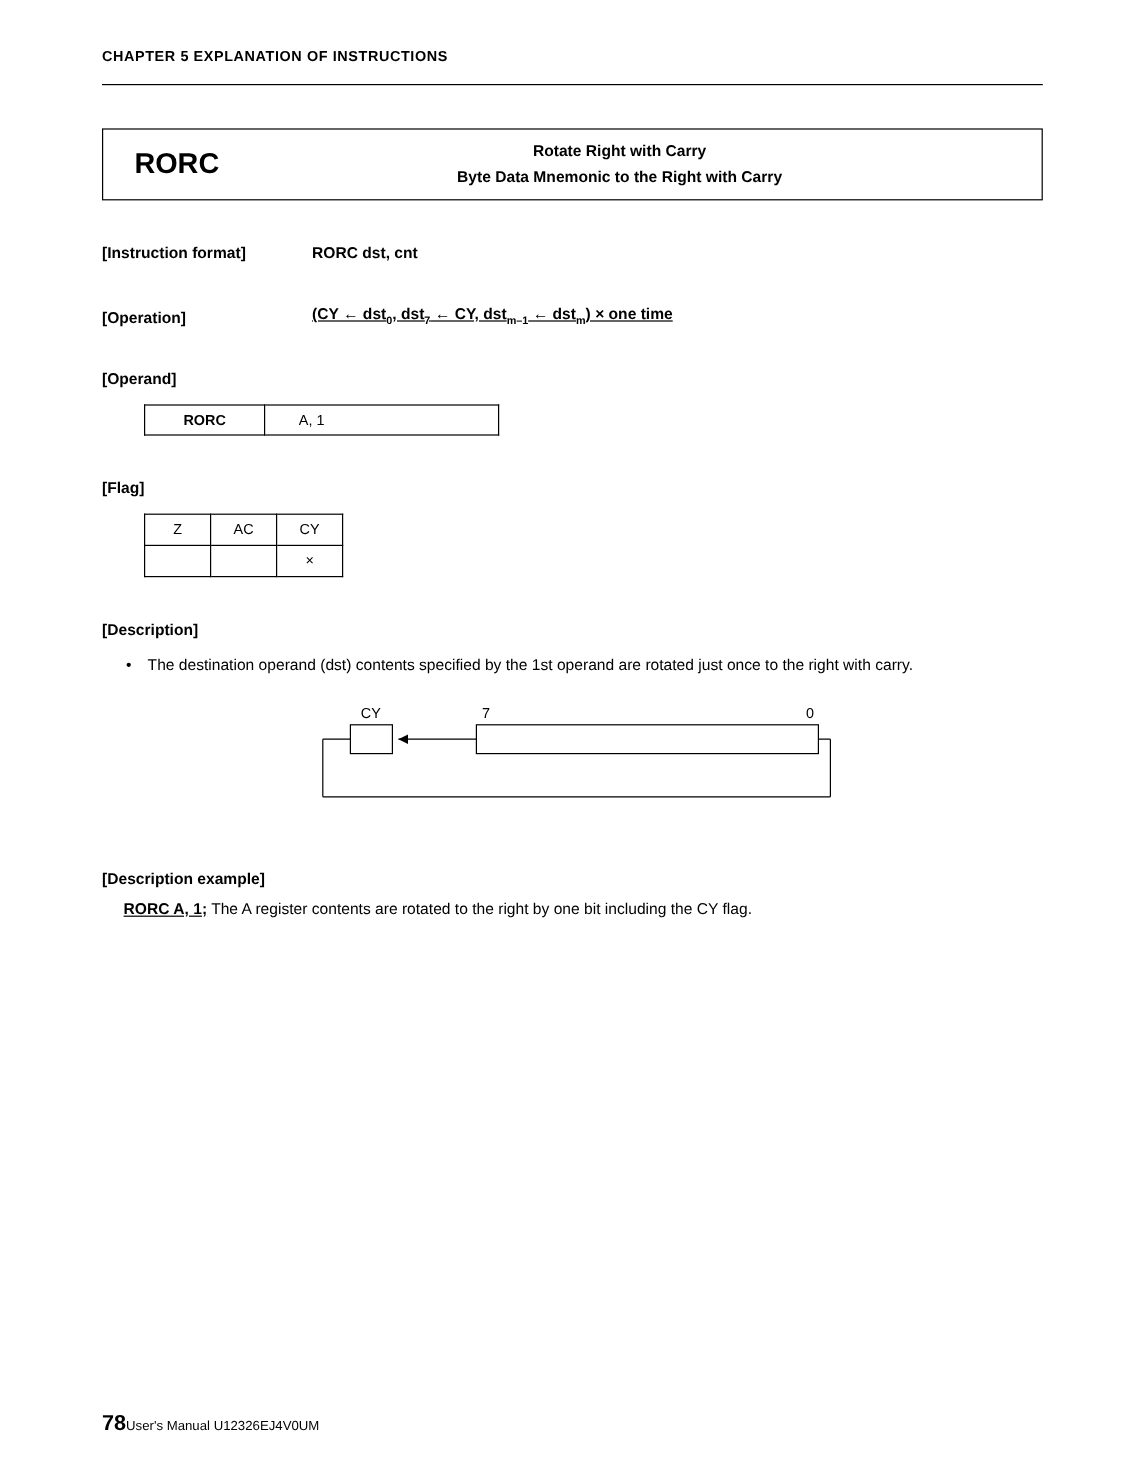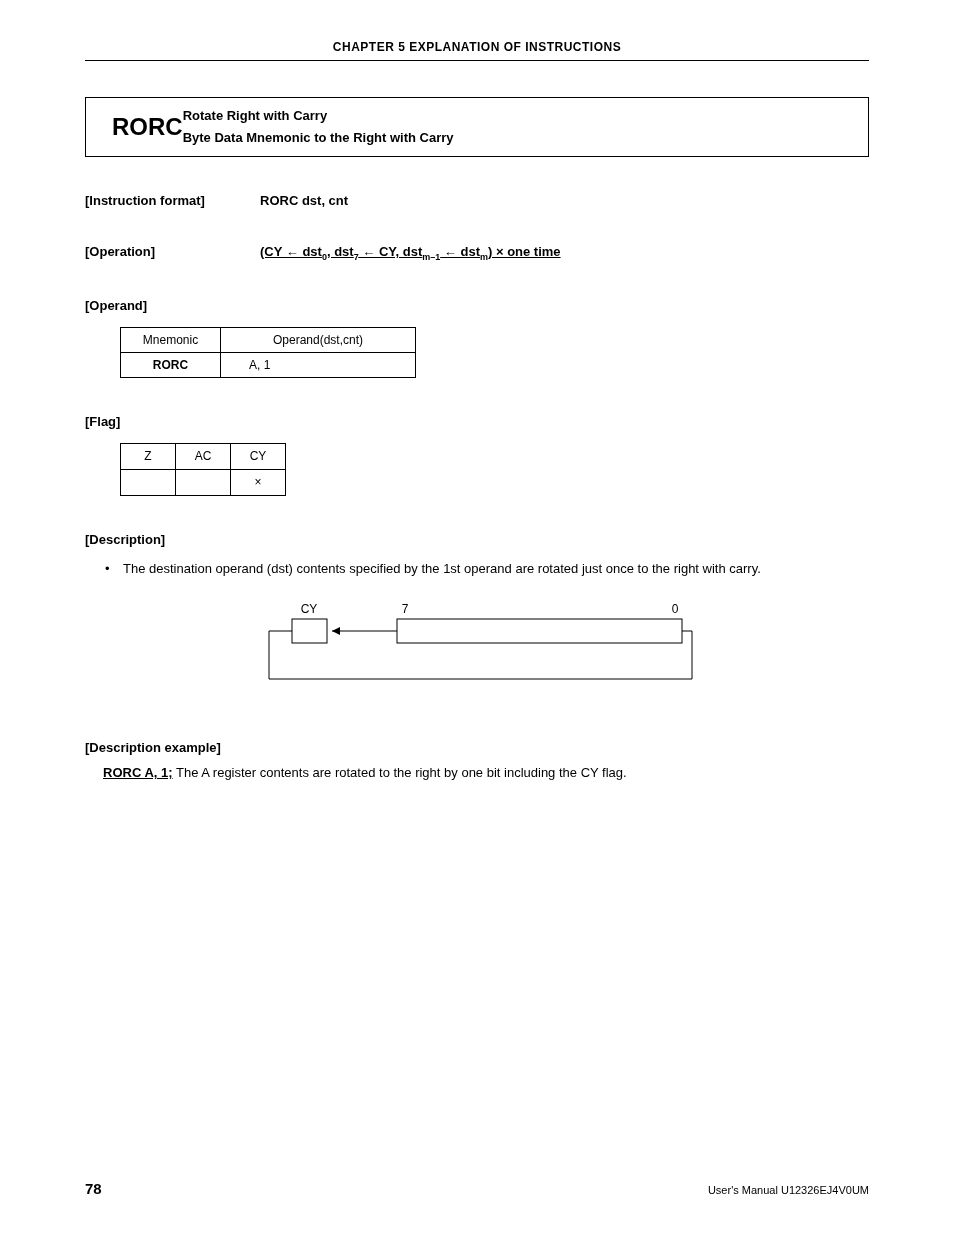--- a/index.html
+++ b/index.html
@@ -7,49 +7,48 @@
       font-family: Arial, Helvetica, sans-serif;
       font-size: 13px;
       color: #000;
       background: #fff;
       width: 954px;
       height: 1235px;
       padding: 40px 85px 30px 85px;
       position: relative;
     }
     .chapter-header {
-      text-align: center;
       font-weight: bold;
       font-size: 12px;
-      padding-bottom: 6px;
+      padding-bottom: 16px;
       border-bottom: 1.5px solid #000;
       letter-spacing: 0.5px;
     }
     .title-box {
       margin-top: 36px;
       border: 1.5px solid #000;
       display: flex;
       align-items: center;
       padding: 10px 18px;
       height: 60px;
     }
     .title-left {
       font-size: 24px;
       font-weight: bold;
       flex: 0 0 auto;
       padding-left: 8px;
     }
     .title-right {
       flex: 1 1 auto;
-      text-align: left;
+      text-align: center;
       font-weight: bold;
       font-size: 13px;
       line-height: 1.7;
     }
-    .section { margin-top: 36px; }
+    .section { margin-top: 36px; align-items: flex-end; }
     .row { display: flex; }
     .sec-label { font-weight: bold; width: 175px; flex: 0 0 auto; }
     .sec-value { font-weight: bold; }
     .operation-val { font-weight: bold; text-decoration: underline; }
     sub { font-size: 9px; vertical-align: sub; }
     .operand-table {
       border-collapse: collapse;
       margin-top: 14px;
       margin-left: 35px;
     }
@@ -88,22 +87,22 @@
     .ex-body { margin-top: 6px; padding-left: 18px; line-height: 1.9; }
     .ex-cmd { font-weight: bold; text-decoration: underline; }
     .footer {
       position: absolute;
       bottom: 38px;
       left: 85px;
       right: 85px;
       display: flex;
       align-items: baseline;
     }
-    .page-num { font-weight: bold; font-size: 15px; }
-    .manual { flex: 1; text-align: right; font-size: 11px; }
+    .page-num { font-weight: bold; font-size: 18px; }
+    .manual { flex: 1; text-align: left; font-size: 11px; }
   </style>
 </head>
 <body>
 
 <div class="chapter-header">CHAPTER 5  EXPLANATION OF INSTRUCTIONS</div>
 
 <div class="title-box">
   <div class="title-left">RORC</div>
   <div class="title-right">
     <div>Rotate Right with Carry</div>
@@ -120,24 +119,20 @@
   <div class="sec-label">[Operation]</div>
   <div class="operation-val">
     <span>(CY ← dst</span><sub>0</sub><span>, dst</span><sub>7</sub><span> ← CY, dst</span><sub>m–1</sub><span> ← dst</span><sub>m</sub><span>) × one time</span>
   </div>
 </div>
 
 <div class="section">
   <div class="sec-label">[Operand]</div>
   <table class="operand-table">
     <tbody>
-        <tr>
-      <th style="width:100px">Mnemonic</th>
-      <th style="width:195px">Operand(dst,cnt)</th>
-    </tr>
     <tr>
       <td class="mn">RORC</td>
       <td class="op">A, 1</td>
     </tr>
   </tbody>
     </table>
 </div>
 
 <div class="section">
   <div class="sec-label">[Flag]</div>

